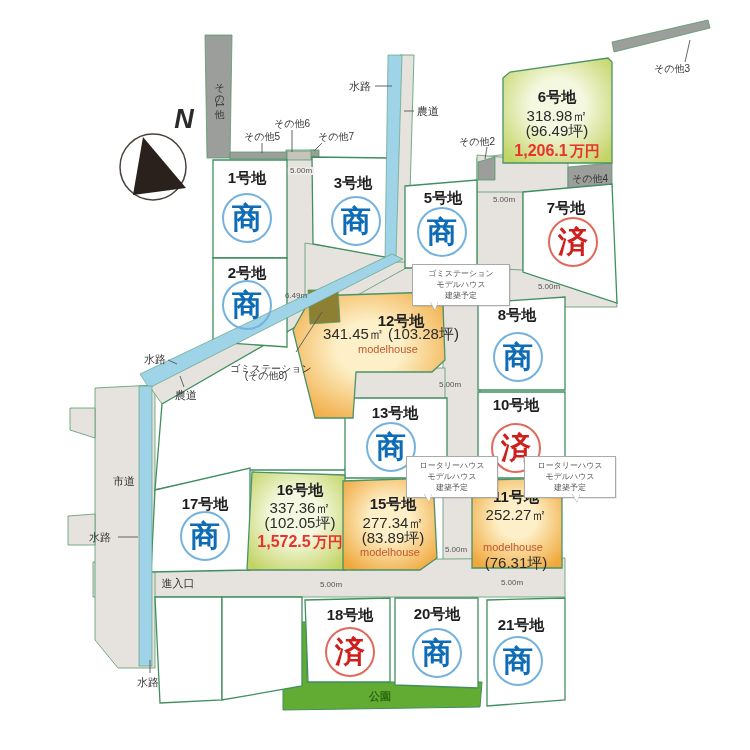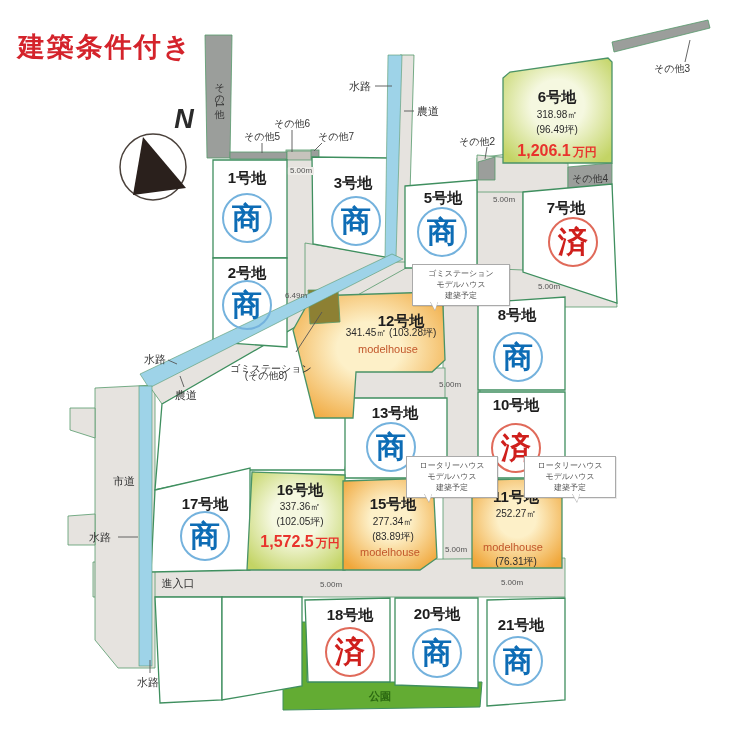--- a/index.html
+++ b/index.html
@@ -3,23 +3,23 @@
 <meta charset="utf-8">
 <style>
   html,body{margin:0;padding:0;background:#fff;}
   #stage{position:relative;width:750px;height:750px;background:#fff;overflow:hidden;
          font-family:"Liberation Sans","DejaVu Sans",sans-serif;color:#222;}
   #map-svg{position:absolute;left:0;top:0;}
   .lbl{position:absolute;transform:translate(-50%,-50%);white-space:nowrap;line-height:1;}
   .title{font-size:27px;font-weight:bold;color:#d4232b;letter-spacing:2px;}
   .north{font-size:27px;font-style:italic;font-weight:bold;color:#2a2a2a;}
   .lotname{font-size:15px;font-weight:bold;color:#1d1d1d;}
-  .area{font-size:10px;color:#2a2a2a;}
+  .area{font-size:15px;color:#2a2a2a;}
   .price{font-size:16px;font-weight:bold;color:#e8332c;}
-  .price .unit{font-size:12px;font-weight:bold;margin-left:2px;font-family:Liberation Serif, serif;}
+  .price .unit{font-size:15px;font-weight:bold;margin-left:2px;font-family:Liberation Serif, serif;}
   .model{font-size:11px;color:#c2572b;}
   .small{font-size:10px;color:#333;}
   .dim{font-size:8px;color:#555;background:#edebe7;padding:0 2px;border-radius:1px;}
   .dim.nobg{background:transparent;}
   .road-lbl{font-size:11px;color:#333;}
   .park-lbl{font-size:11px;font-weight:bold;color:#2c6a12;}
   .vert{writing-mode:vertical-rl;transform:translate(-50%,-50%);letter-spacing:1px;}
   .badge{position:absolute;transform:translate(-50%,-50%);width:46px;height:46px;border-radius:50%;
          display:flex;align-items:center;justify-content:center;font-size:30px;font-weight:bold;}
   .badge.avail{border:2px solid #74b2dd;color:#0d6cb5;}
@@ -125,21 +125,20 @@
       <line x1="487" y1="147" x2="485" y2="159"></line>
       <line x1="685" y1="62" x2="690" y2="40"></line>
     </g>
 
     <g>
       <circle cx="153" cy="167" r="33" fill="none" stroke="#4a413b" stroke-width="1.5"></circle>
       <polygon points="143,137 133,195 186,188" fill="#2a201c"></polygon>
     </g>
   </svg>
 
-  <div class="lbl title" style="left:105px;top:47px">建築条件付き</div>
   <div class="lbl north" style="left:184px;top:119px">N</div>
 
   <div class="lbl lotname" style="left:247px;top:177px">1号地</div>
   <div class="lbl lotname" style="left:247px;top:272px">2号地</div>
   <div class="lbl lotname" style="left:353px;top:182px">3号地</div>
   <div class="lbl lotname" style="left:443px;top:197px">5号地</div>
   <div class="lbl lotname" style="left:557px;top:96px">6号地</div>
   <div class="lbl lotname" style="left:566px;top:207px">7号地</div>
   <div class="lbl lotname" style="left:517px;top:314px">8号地</div>
   <div class="lbl lotname" style="left:516px;top:404px">10号地</div>

